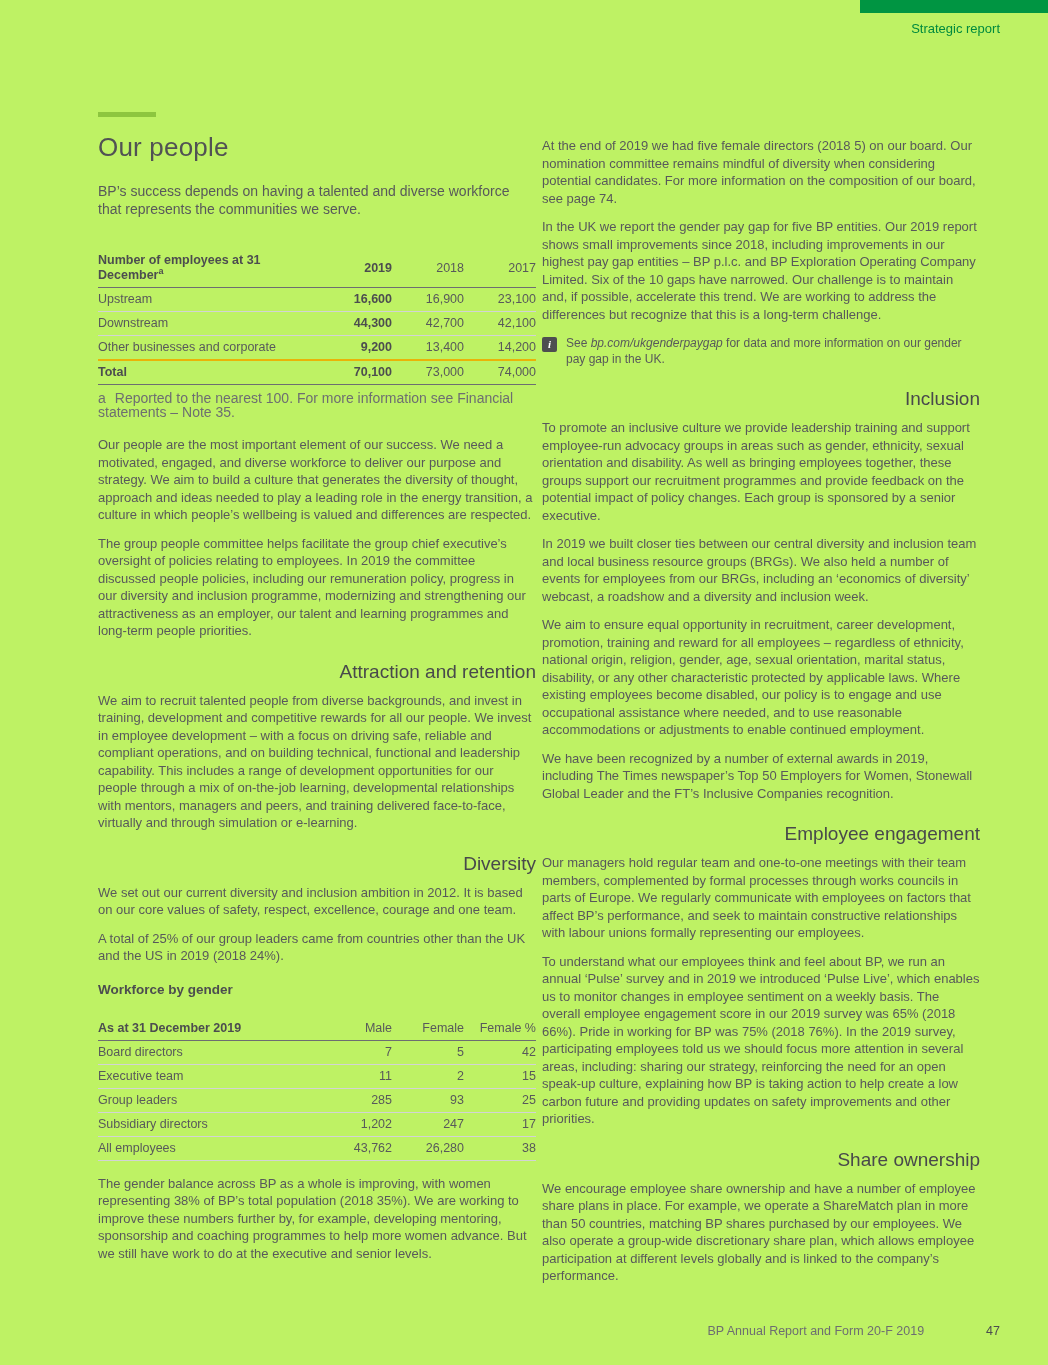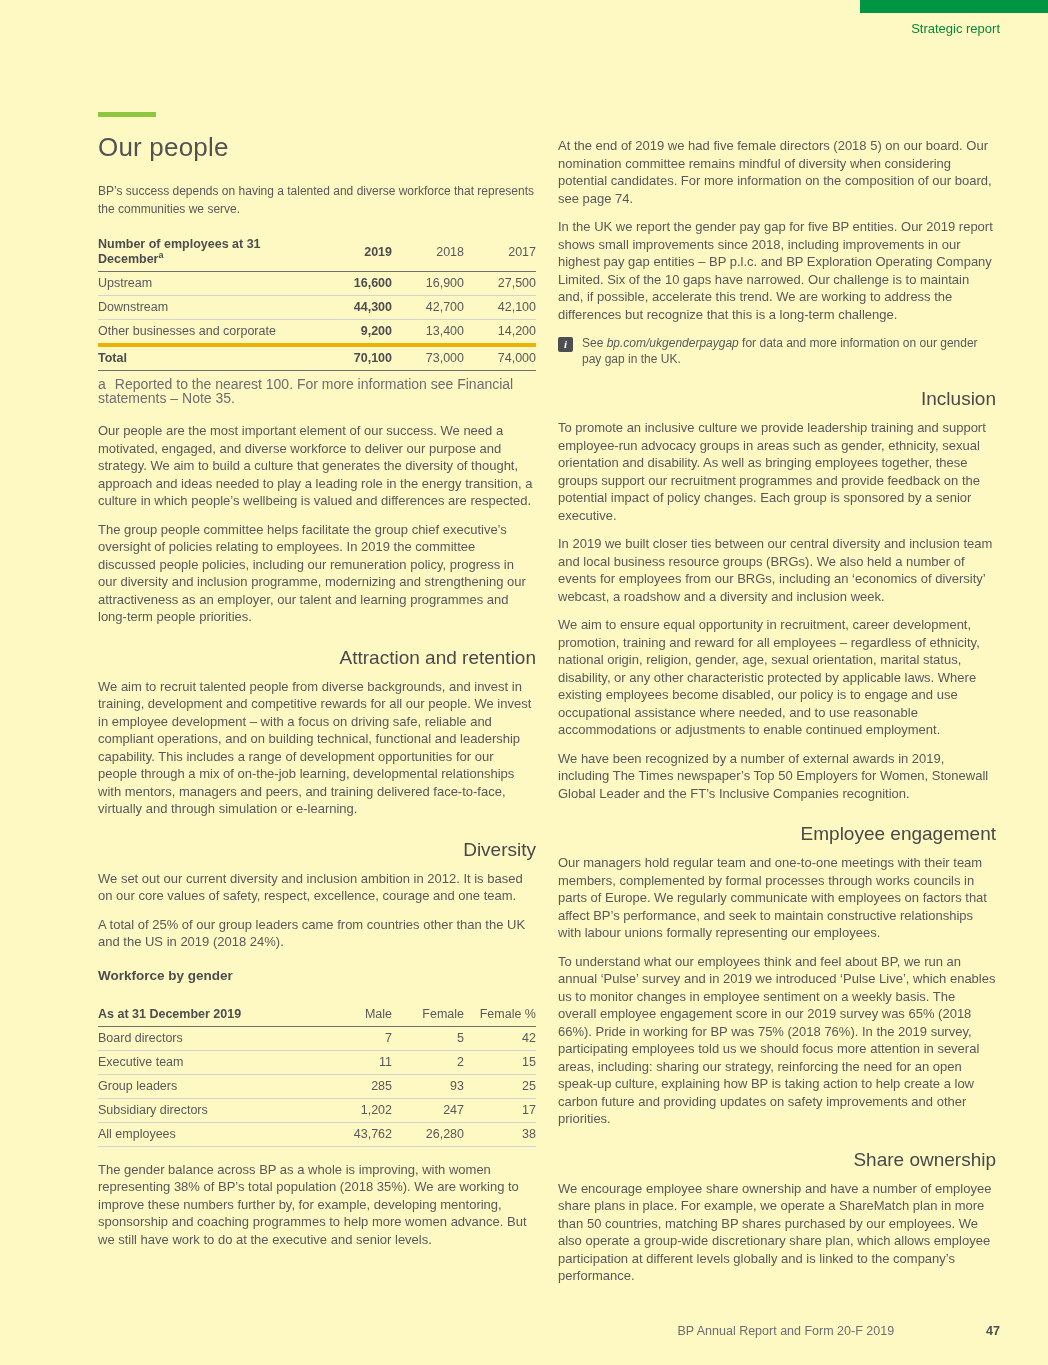--- a/index.html
+++ b/index.html
@@ -1,21 +1,21 @@
 <!DOCTYPE html>
 <html><head>
 <meta charset="utf-8">
 <style>
   * { box-sizing: border-box; }
   html, body { margin: 0; padding: 0; background: #ffffff; }
   .page {
     position: relative;
     width: 1048px;
     height: 1365px;
-    background: #fef9c3;
+    background: #bef264;
     overflow: hidden;
     font-family: "Liberation Sans", "DejaVu Sans", sans-serif;
     color: #58595b;
   }
   .topbar {
     position: absolute;
     top: 0; right: 0;
     width: 188px; height: 13px;
     background: #009542;
   }
@@ -23,37 +23,37 @@
     position: absolute;
     top: 21px; right: 48px;
     font-size: 13px;
     color: #008a3e;
   }
   .content {
     position: absolute;
     left: 98px; top: 112px;
     width: 898px;
     display: flex;
-    gap: 22px;
+    gap: 6px;
   }
   .col { width: 438px; }
   .col-right { padding-top: 25px; }
 
   .accent-line { width: 58px; height: 5px; background: #8dc63f; }
 
   h1.page-title {
     margin: 15px 0 19px;
     font-size: 26px;
     font-weight: 400;
     color: #515254;
     letter-spacing: 0.2px;
   }
   p.intro {
-    margin: 0 0 15px;
-    font-size: 12px;
+    margin: 0 0 31px;
+    font-size: 14px;
     line-height: 18px;
   }
   p.body {
     margin: 0 0 11px;
     font-size: 13px;
     line-height: 17.5px;
   }
   h2.section {
     margin: 21px 0 9px;
     font-size: 19px;
@@ -67,21 +67,21 @@
     font-weight: 700;
     color: #4c4d4f;
   }
 
   table { width: 100%; border-collapse: collapse; font-size: 12.5px; }
   th, td { padding: 4px 0; line-height: 15px; text-align: left; font-weight: 400; }
   td.num, th.num { text-align: right; width: 72px; padding-left: 10px; }
   thead th { border-bottom: 1px solid #6d6e71; color: #58595b; }
   th.b, td.b { font-weight: 700; color: #4c4d4f; }
   tbody td { border-bottom: 1px solid #d2d3d5; }
-  tbody tr.pre-total td { border-bottom: 4px solid #eab308; }
+  tbody tr.pre-total td { border-bottom: 2px solid #eab308; }
   tr.total-row td { border-bottom: 1px solid #6d6e71; }
   sup.fn { font-size: 9px; vertical-align: super; line-height: 0; }
 
   .footnote {
     margin: 6px 0 17px;
     font-size: 14px;
     color: #6d6e71;
     line-height: 14px;
   }
   .footnote .fn-marker { margin-right: 9px; }
@@ -113,22 +113,22 @@
 
   .footer {
     position: absolute;
     right: 48px; bottom: 27px;
     font-size: 12.5px;
     color: #6d6e71;
     white-space: nowrap;
   }
   .footer .page-num {
     display: inline-block;
-    margin-left: 92px;
-    font-weight: 700;
+    margin-left: 62px;
+    font-weight: 400;
     color: #4c4d4f;
   }
 </style>
 </head>
 <body>
 
 <div class="page">
 
   <div class="topbar"></div>
   <div class="section-label">Strategic report</div>
@@ -147,21 +147,21 @@
             <th class="num b">2019</th>
             <th class="num">2018</th>
             <th class="num">2017</th>
           </tr>
         </thead>
         <tbody>
           <tr>
             <td>Upstream</td>
             <td class="num b">16,600</td>
             <td class="num">16,900</td>
-            <td class="num">27,500</td>
+            <td class="num">23,100</td>
           </tr>
           <tr>
             <td>Downstream</td>
             <td class="num b">44,300</td>
             <td class="num">42,700</td>
             <td class="num">42,100</td>
           </tr>
           <tr class="pre-total">
             <td>Other businesses and corporate</td>
             <td class="num b">9,200</td>

